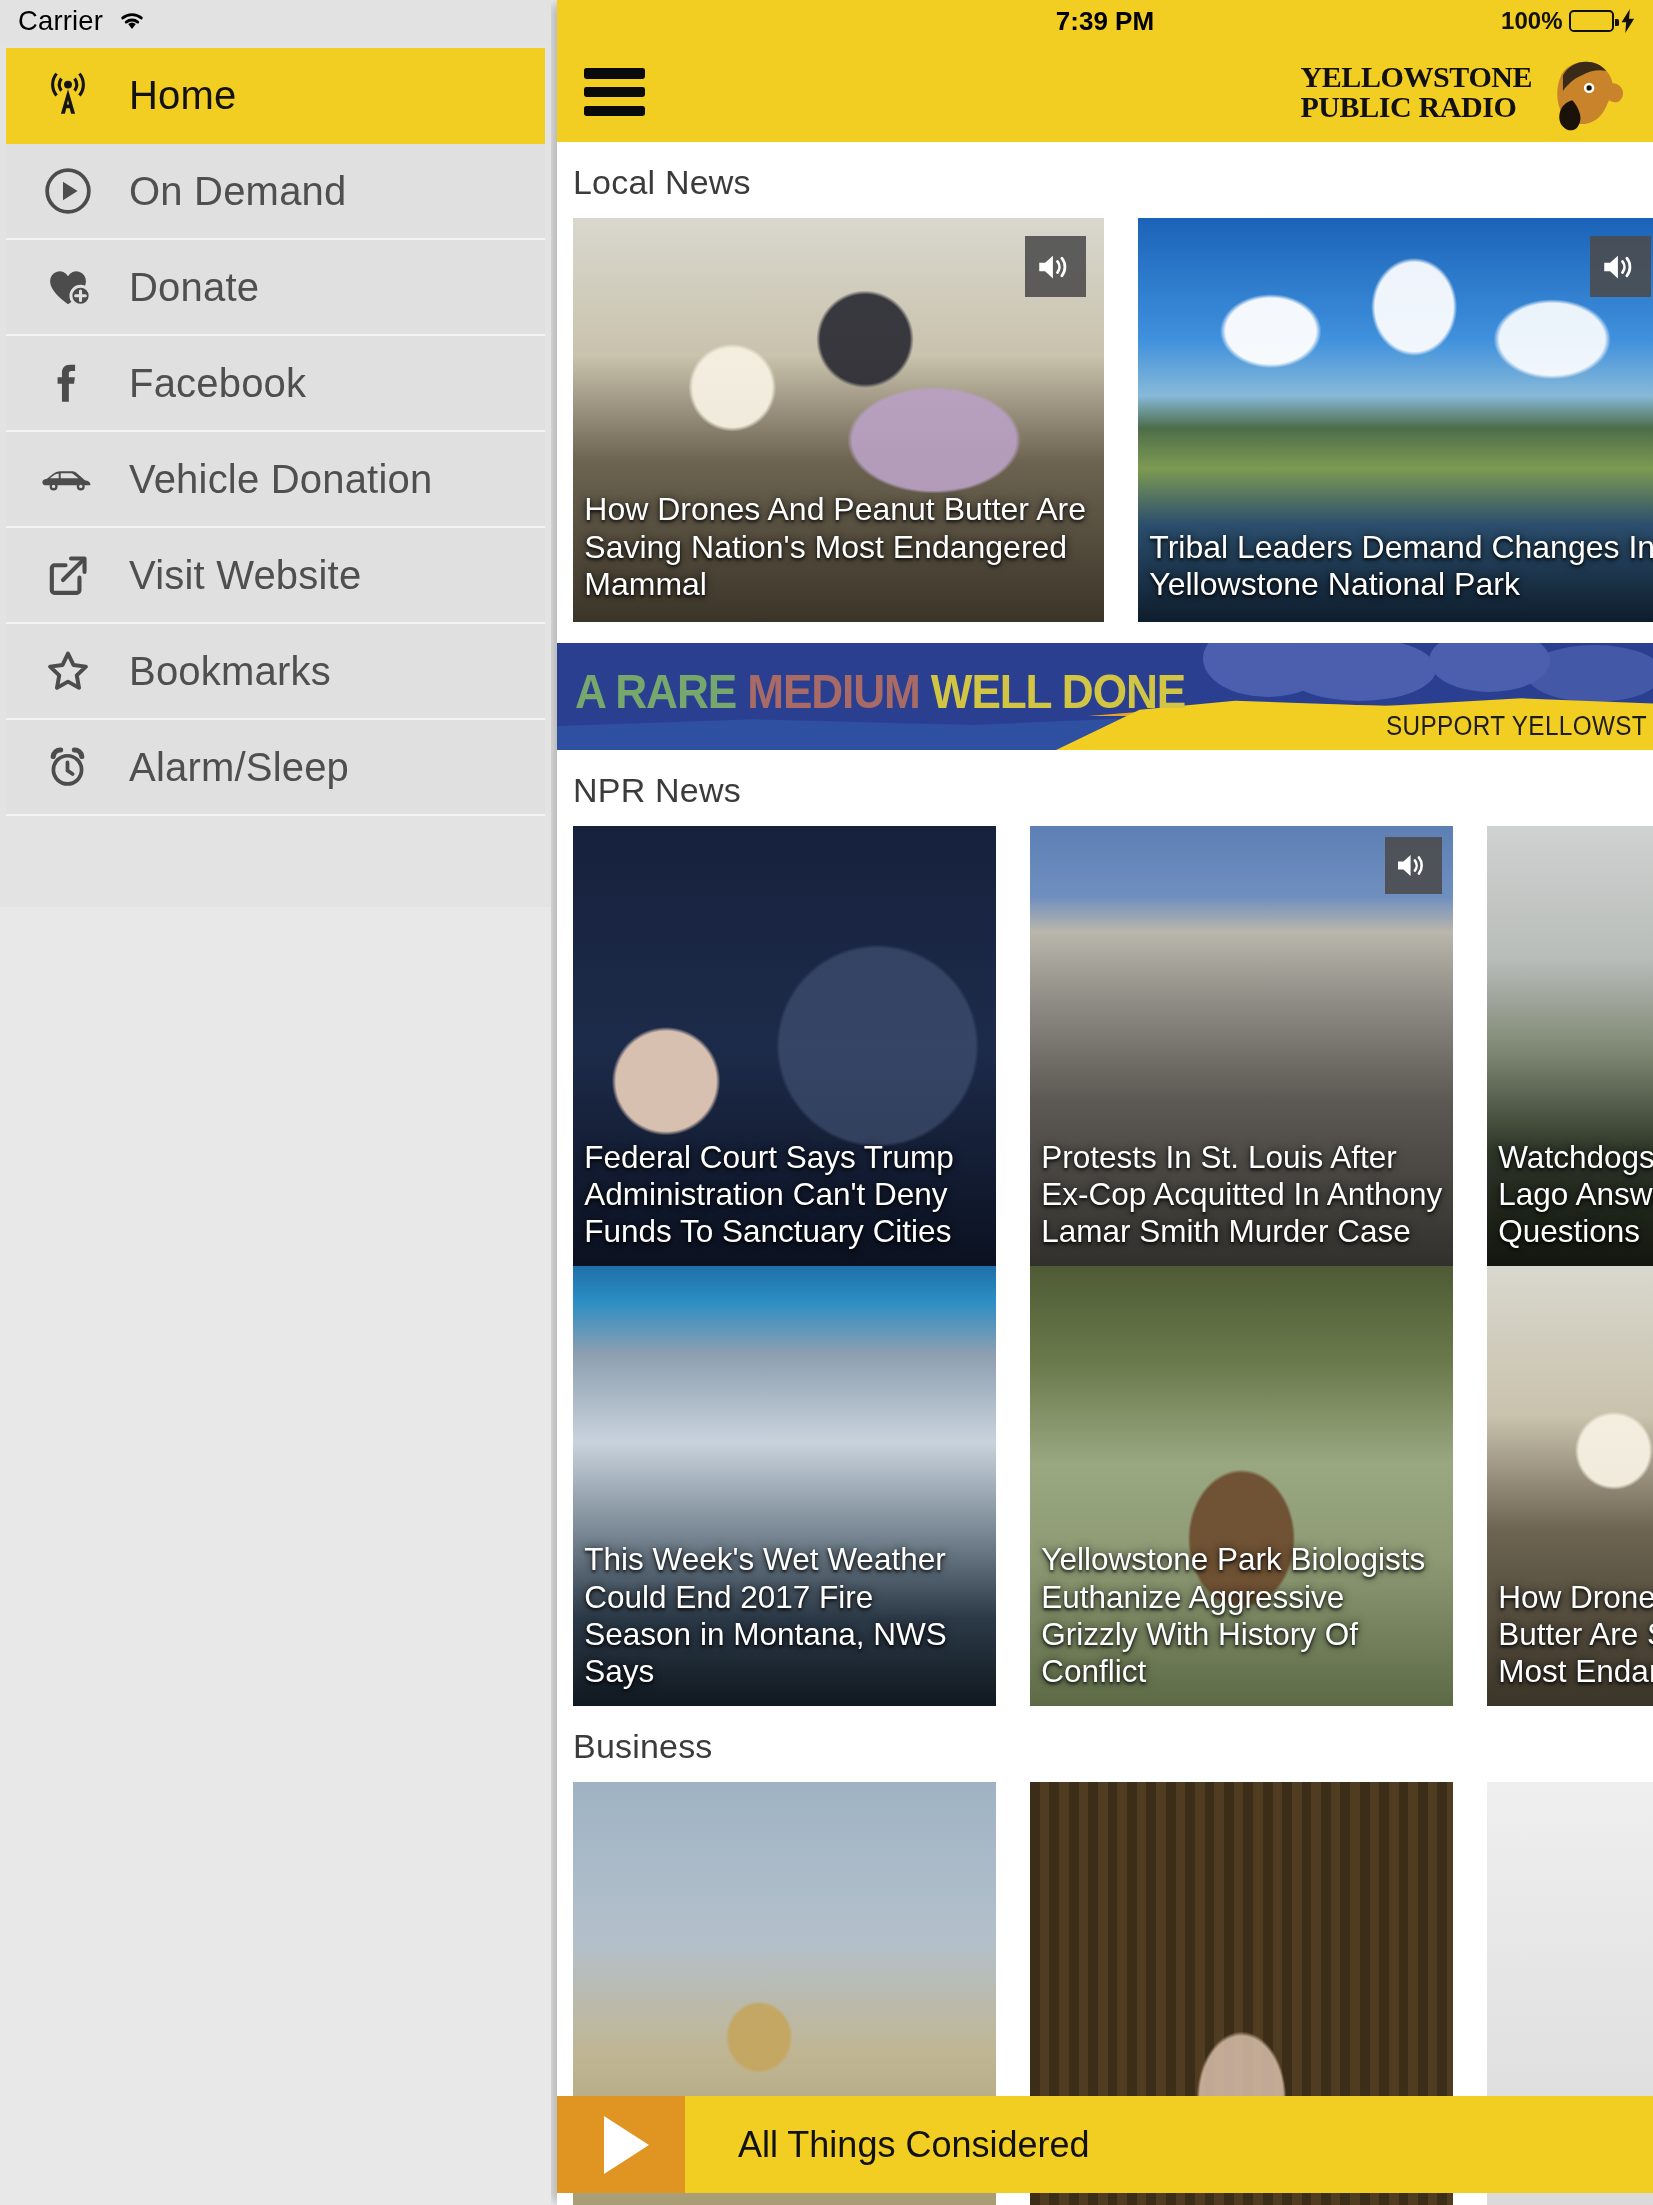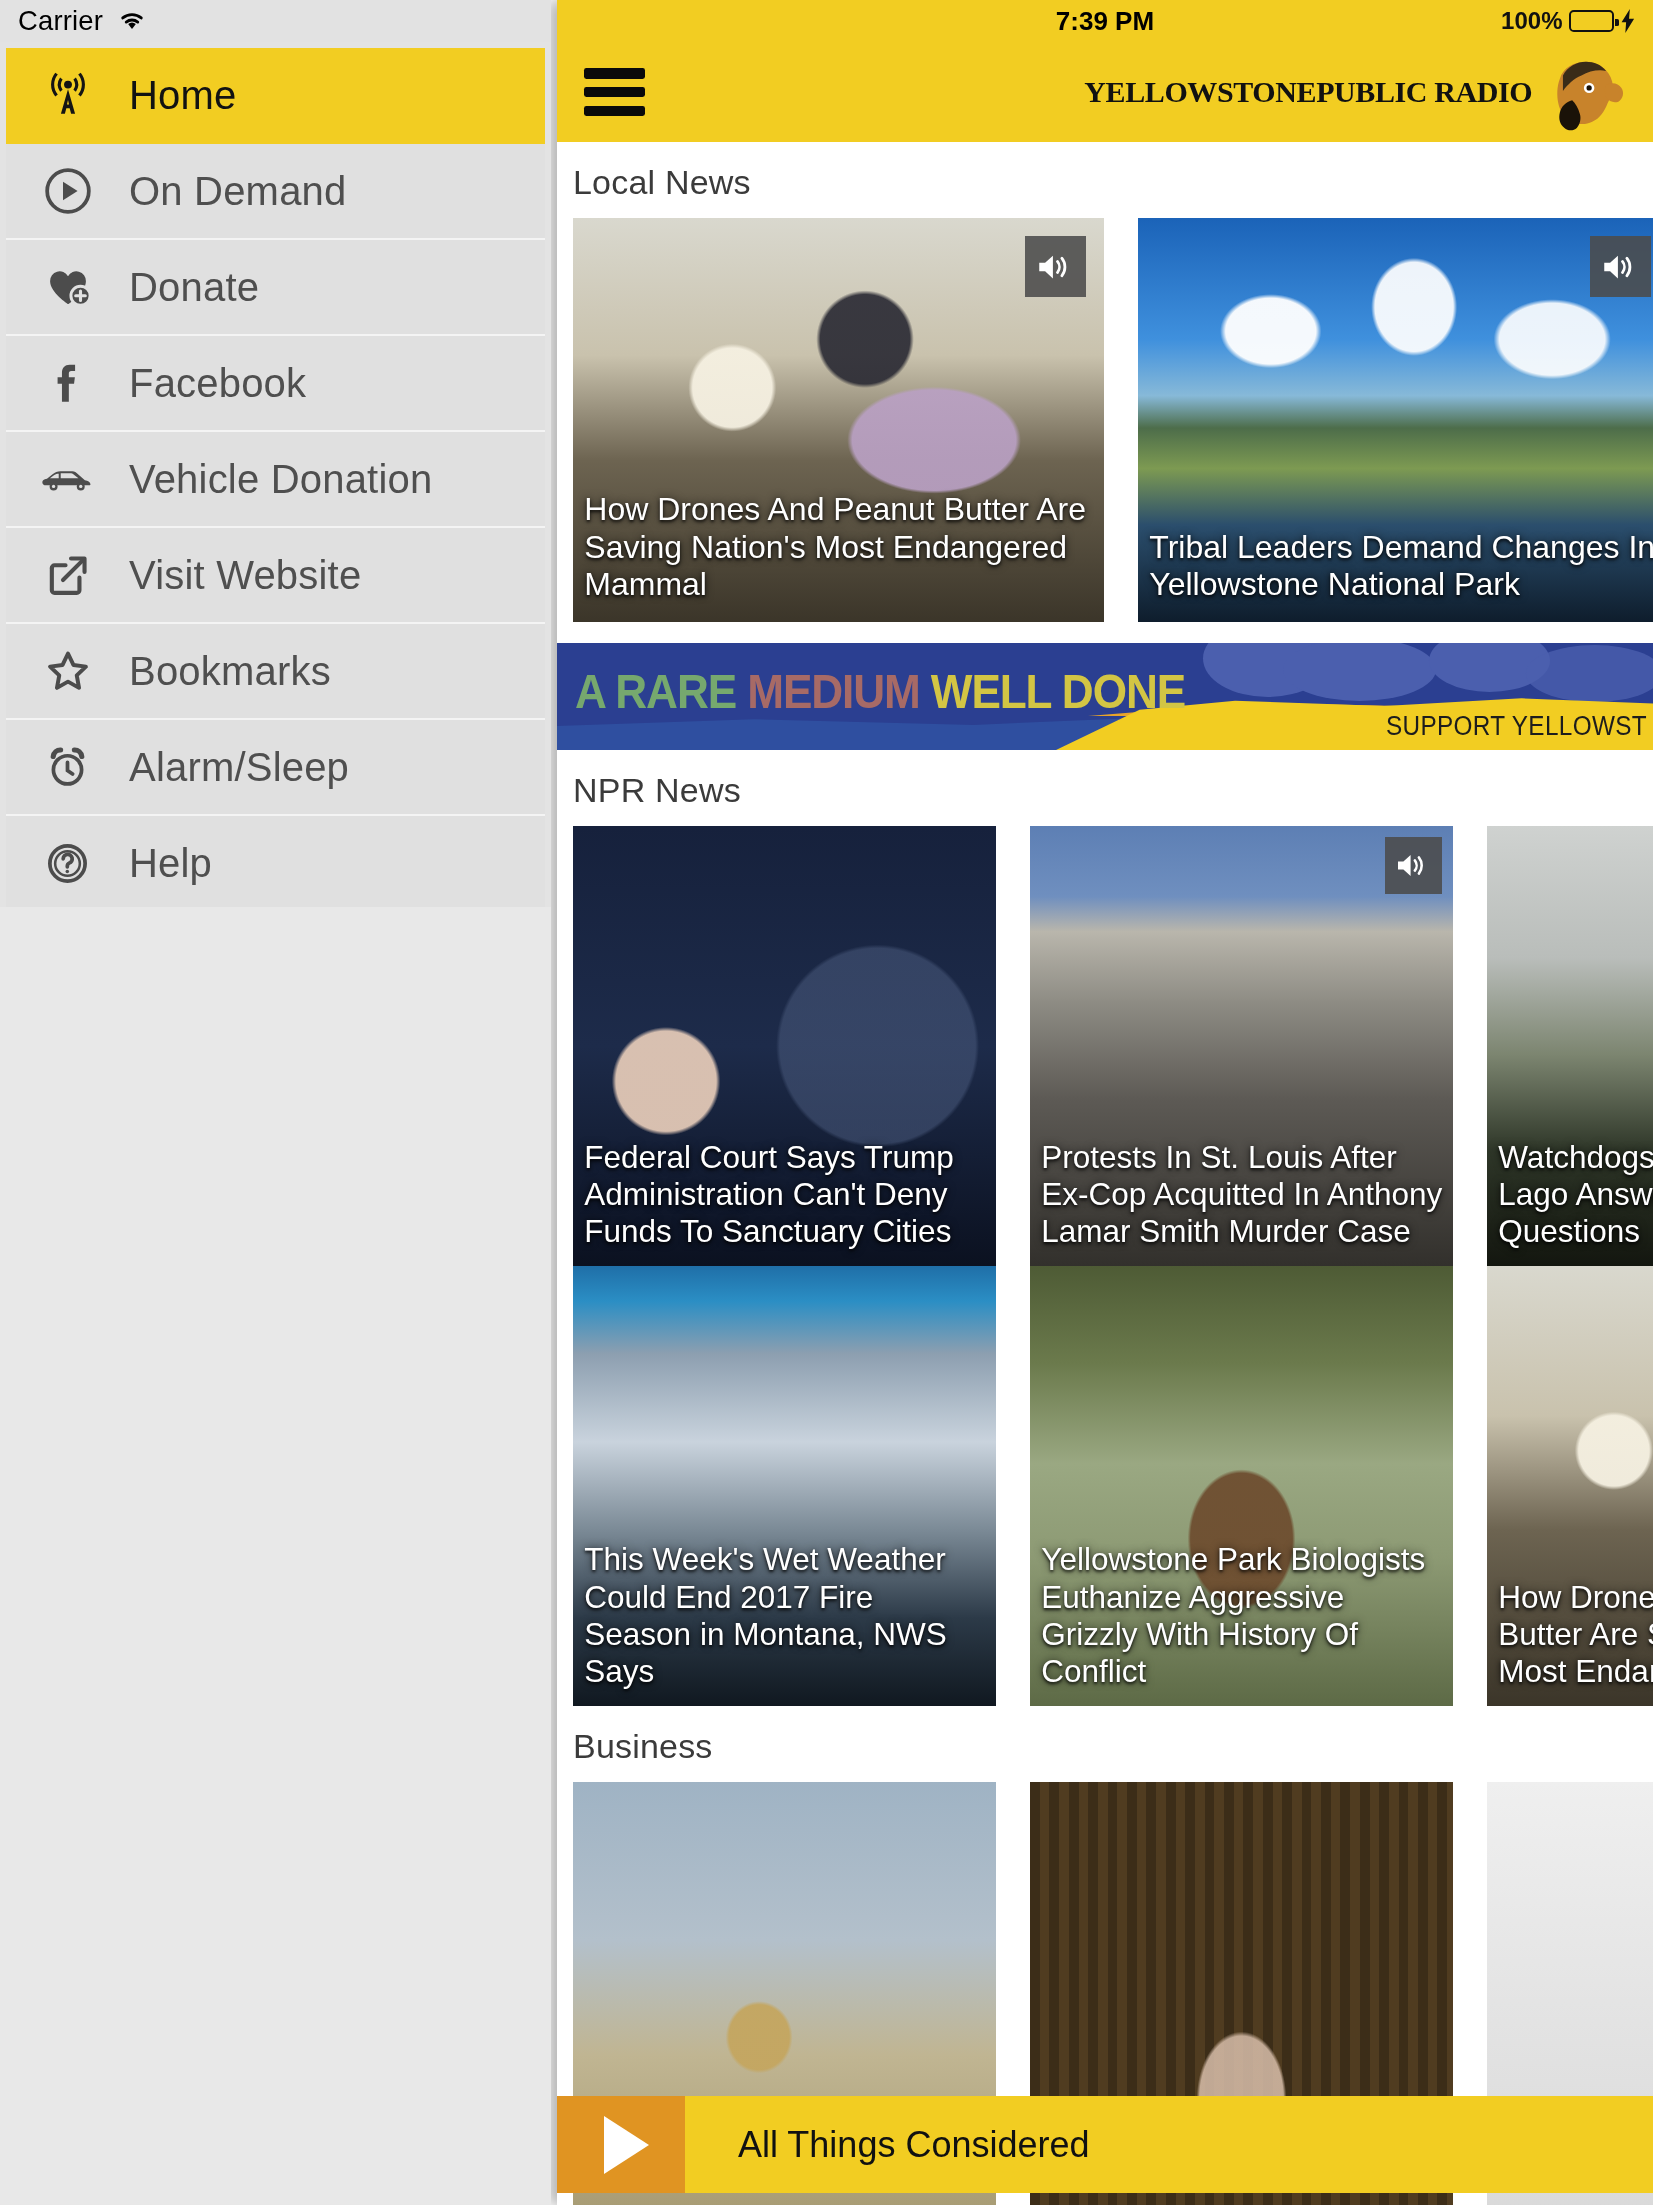--- a/index.html
+++ b/index.html
@@ -128,21 +128,21 @@
     box-sizing: border-box;
   }
   #hamburger-btn {
     width: 61px; height: 48px;
     display: flex; flex-direction: column; justify-content: space-between;
     cursor: pointer;
   }
   #hamburger-btn span { display:block; height: 10.5px; background:#0a0a0a; border-radius: 2.4px; }
 
   #brand-logo { display:flex; align-items:center; gap: 4.8px; }
-  .brand-text { display:flex; line-height:1; }
+  .brand-text { display:flex; flex-direction:column; line-height:1; }
   .brand-line {
     font-family: "Liberation Serif", serif;
     font-weight: bold;
     color:#111;
     letter-spacing: -0.4px;
   }
   .brand-line.l1 { font-size: 30px; }
   .brand-line.l2 { font-size: 30px; }
 
   
@@ -422,31 +422,20 @@
         <svg width="47" height="47" viewBox="0 0 24 24" fill="none" stroke="currentColor" stroke-width="1.9">
           <circle cx="12" cy="13.2" r="7.2"></circle>
           <path d="M12 9.4v4.1l2.6 1.8" stroke-linecap="round"></path>
           <path d="M4.7 6.4C5 4.4 6.6 3 8.5 3.1" stroke-linecap="round" stroke-width="2.6"></path>
           <path d="M19.3 6.4C19 4.4 17.4 3 15.5 3.1" stroke-linecap="round" stroke-width="2.6"></path>
         </svg>
       </span>
       <span class="drawer-label">Alarm/Sleep</span>
     </li>
 
-    <li class="drawer-item">
-      <span class="drawer-icon">
-        <svg width="47" height="47" viewBox="0 0 24 24" fill="none" stroke="currentColor" stroke-width="1.9">
-          <circle cx="12" cy="12" r="9"></circle>
-          <circle cx="12" cy="12" r="6.3" stroke-width="1.3"></circle>
-          <path d="M9.8 9.6a2.3 2.3 0 1 1 3.1 2.2c-.7.3-1 .9-1 1.6v.3" stroke-linecap="round"></path>
-          <circle cx="11.9" cy="16.1" r=".9" fill="currentColor" stroke="none"></circle>
-        </svg>
-      </span>
-      <span class="drawer-label">Help</span>
-    </li>
 
   </ul>
 </div>
 
 <div id="content-panel">
 
   <div id="status-bar-right">
     <span id="status-time">7:39 PM</span>
     <span id="status-battery-group">
       <span id="battery-percent">100%</span>

